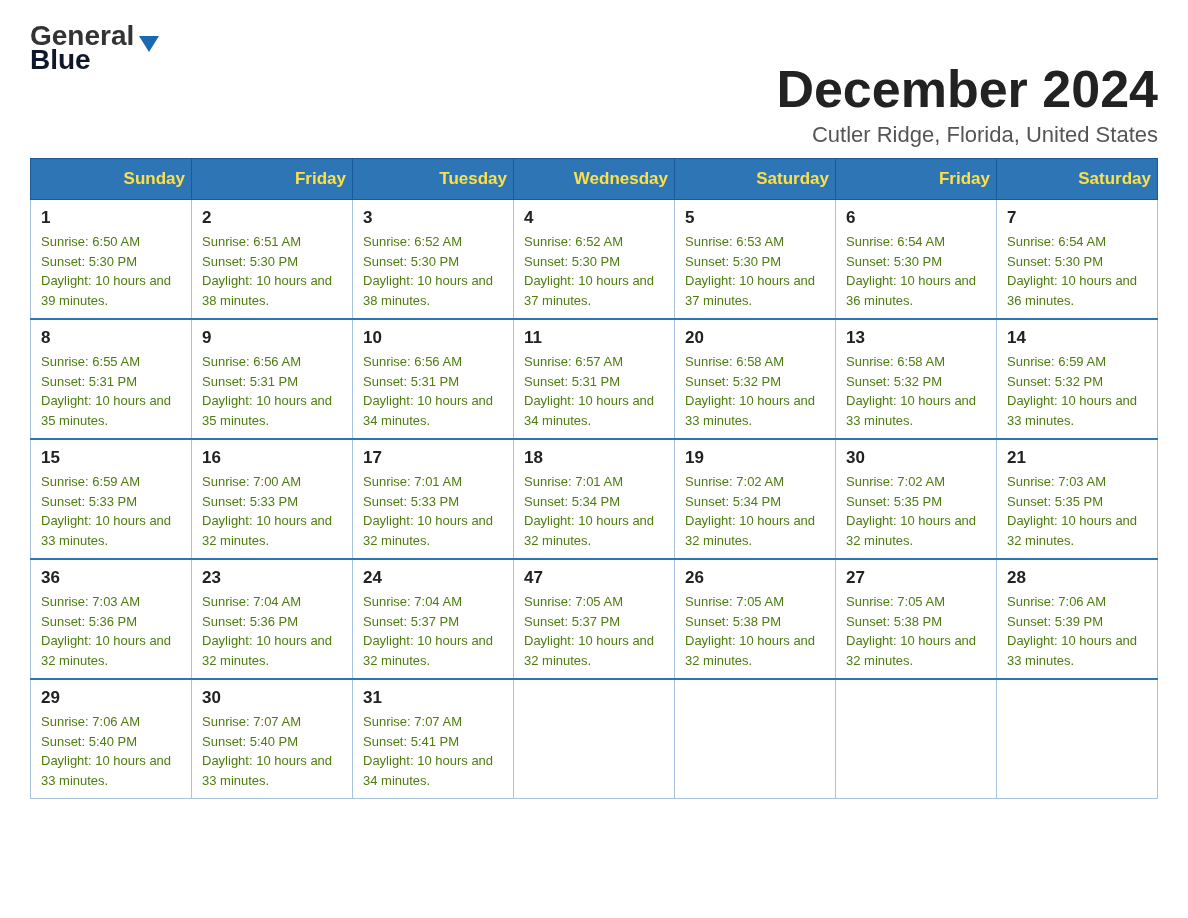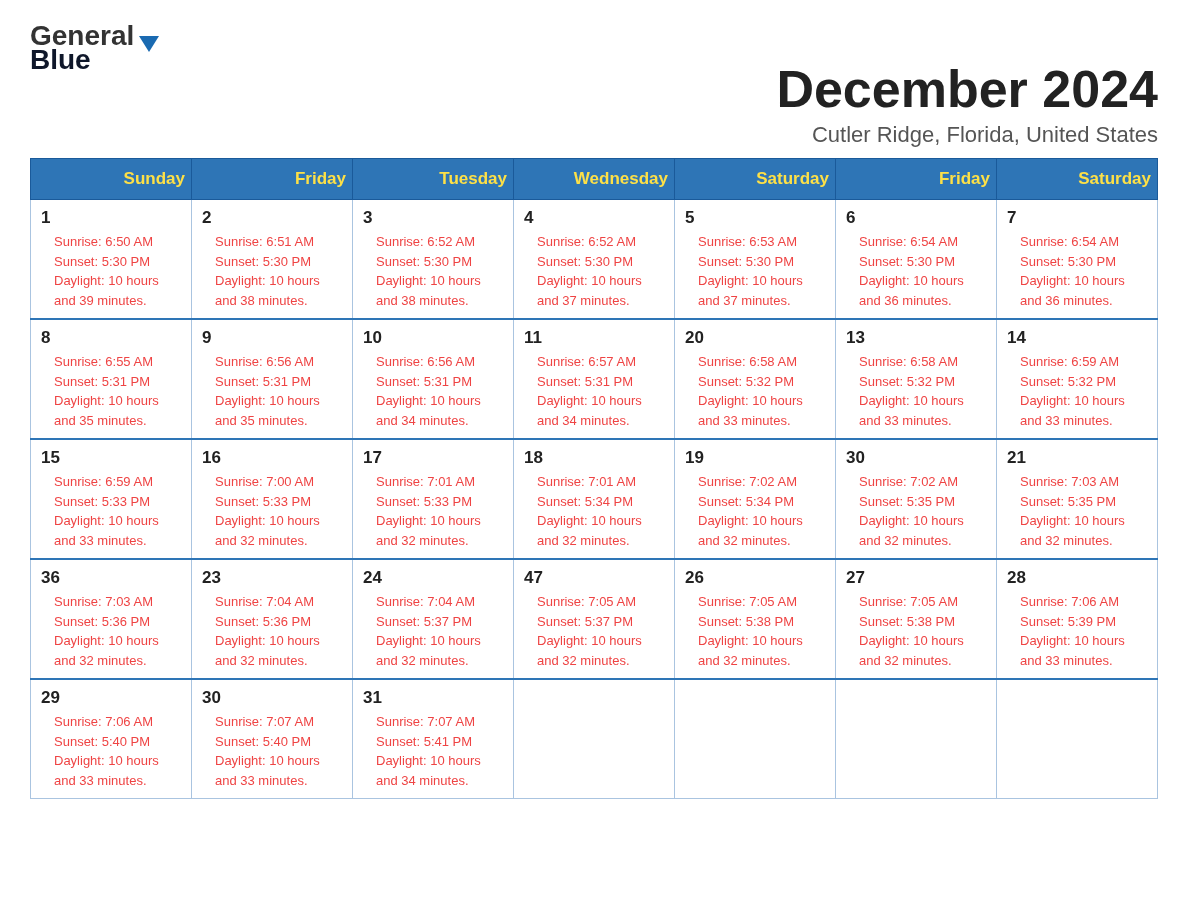--- a/index.html
+++ b/index.html
@@ -77,23 +77,22 @@
     }
     .day-number {
       font-size: 17px;
       font-weight: bold;
       color: #222;
       display: block;
       margin-bottom: 4px;
     }
     .day-info {
       font-size: 13px;
-      color: #ef4444;
+      color: #4d7c0f;
       line-height: 1.5;
-      margin-left: 13px;
     }
     .empty-cell {
       background: #fff;
     }
     .row-separator td {
       border-top: 2px solid #2e75b6;
     }
   </style>
 </head>
 <body>

